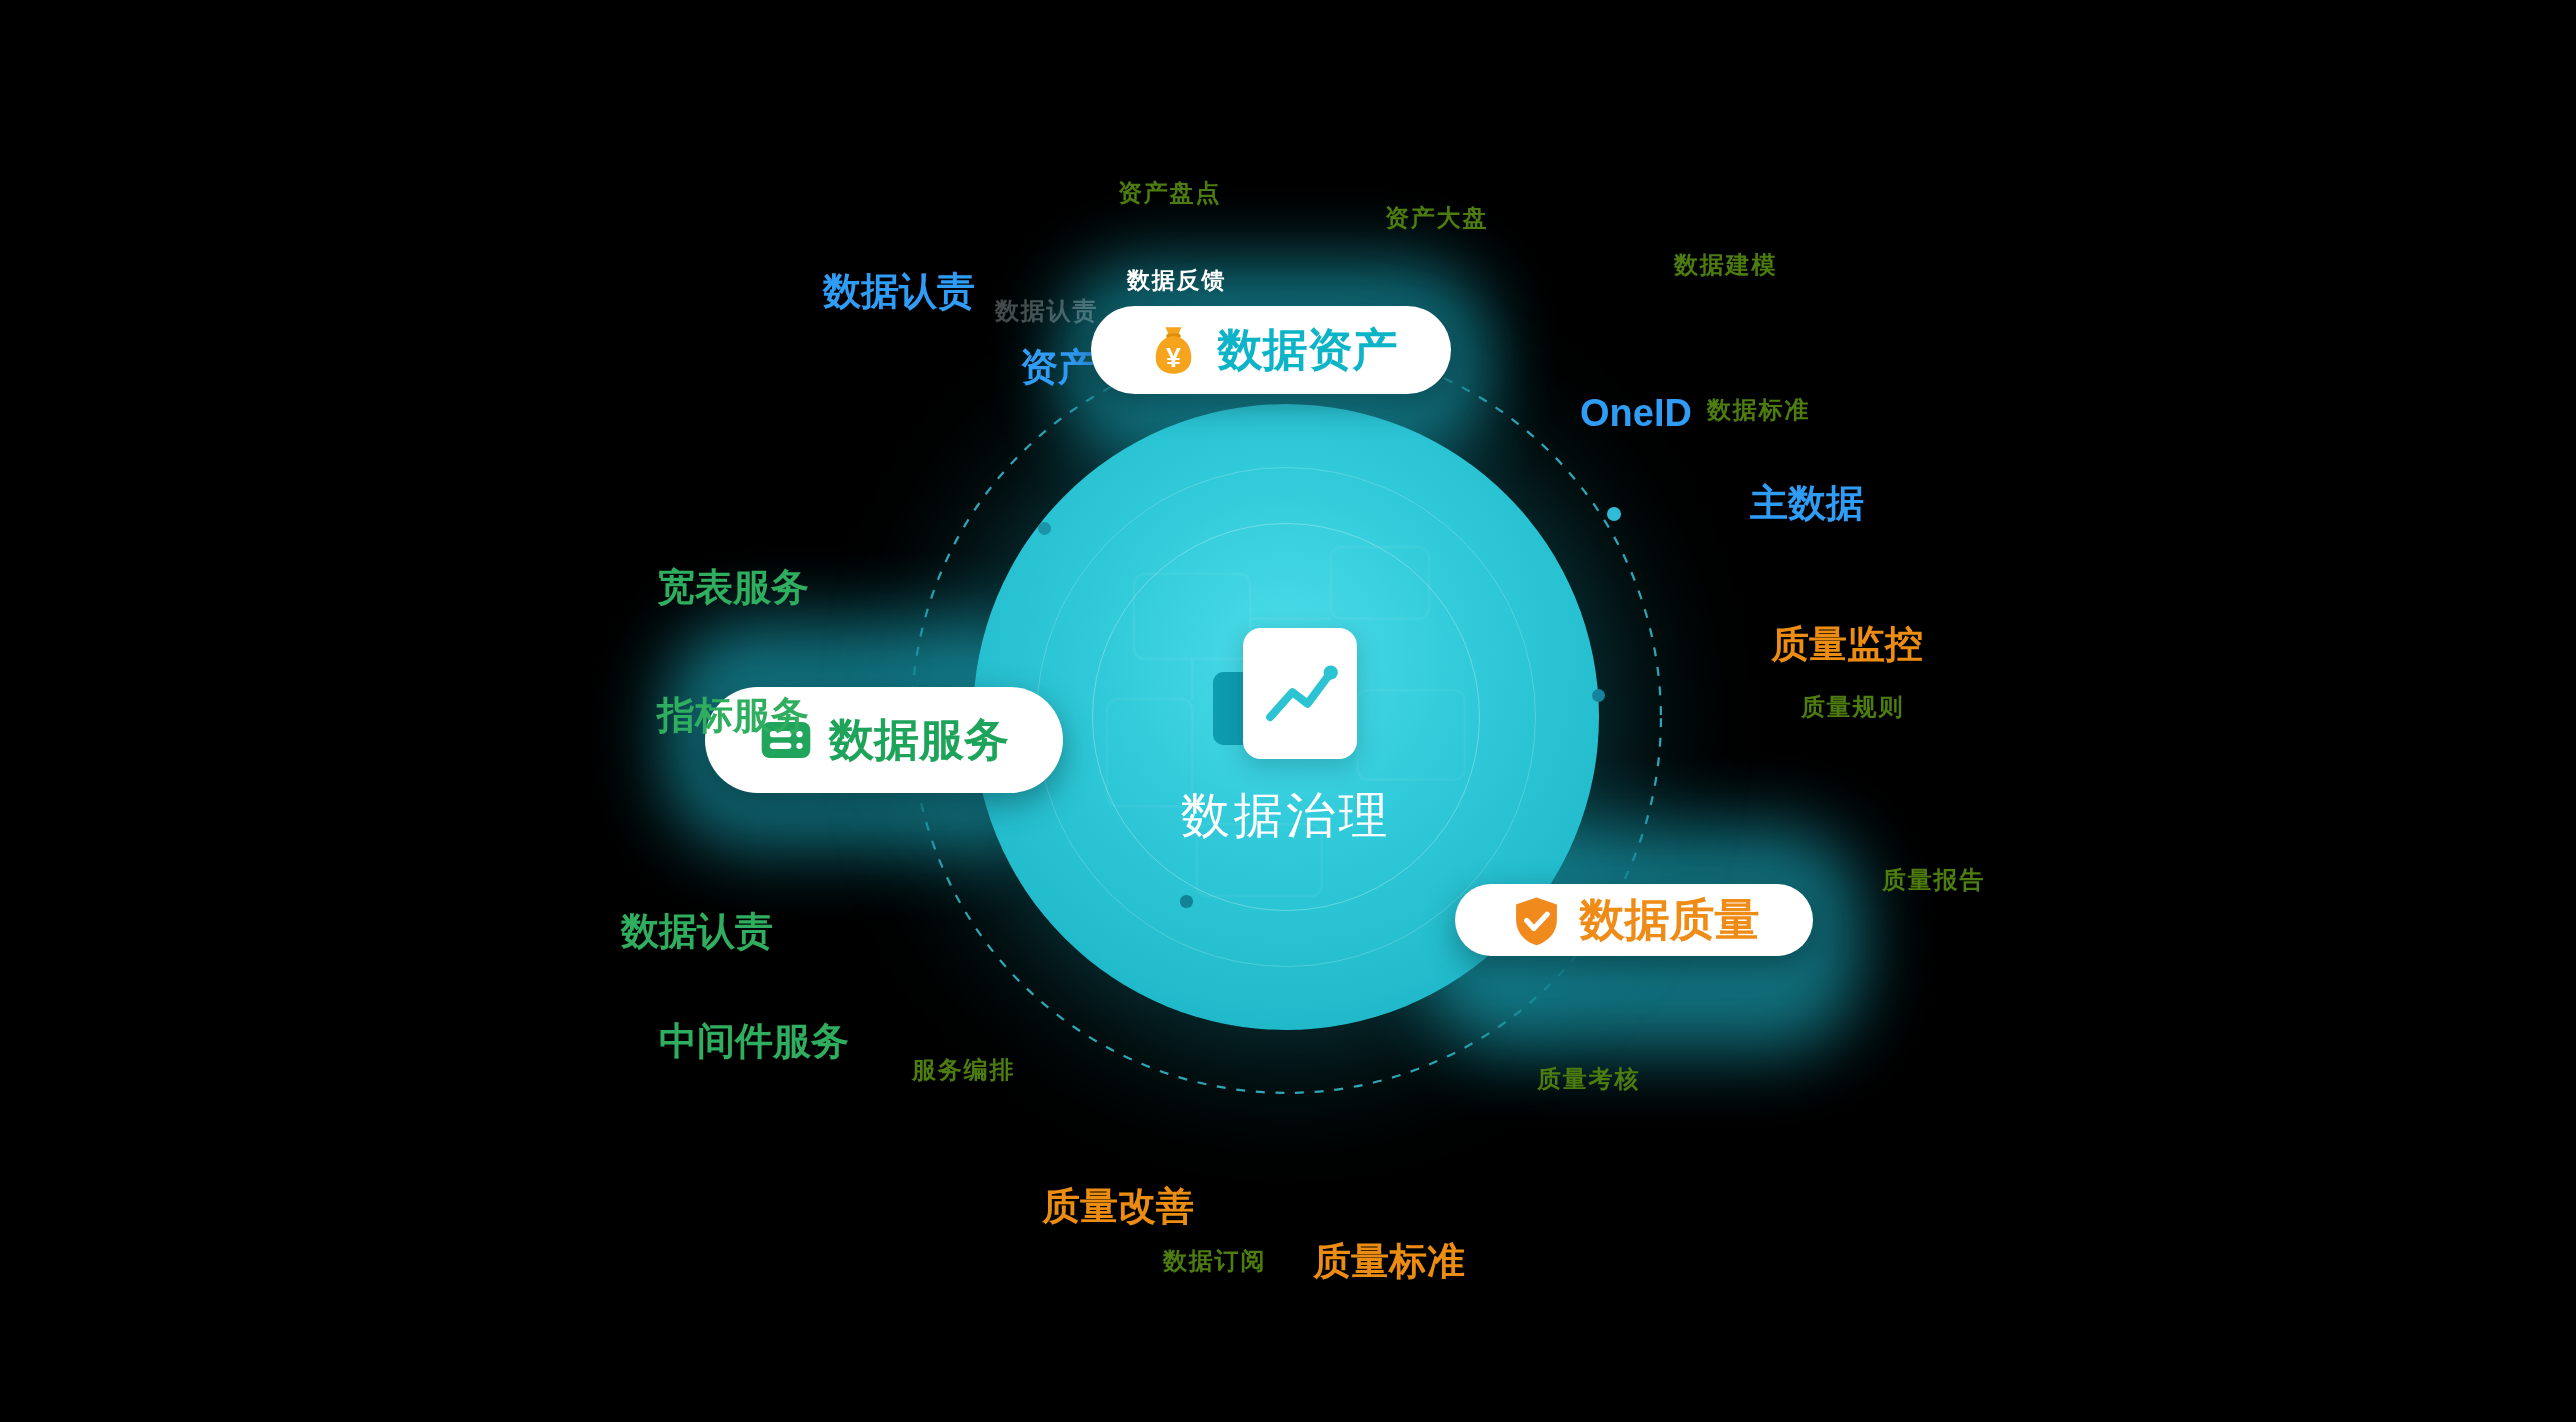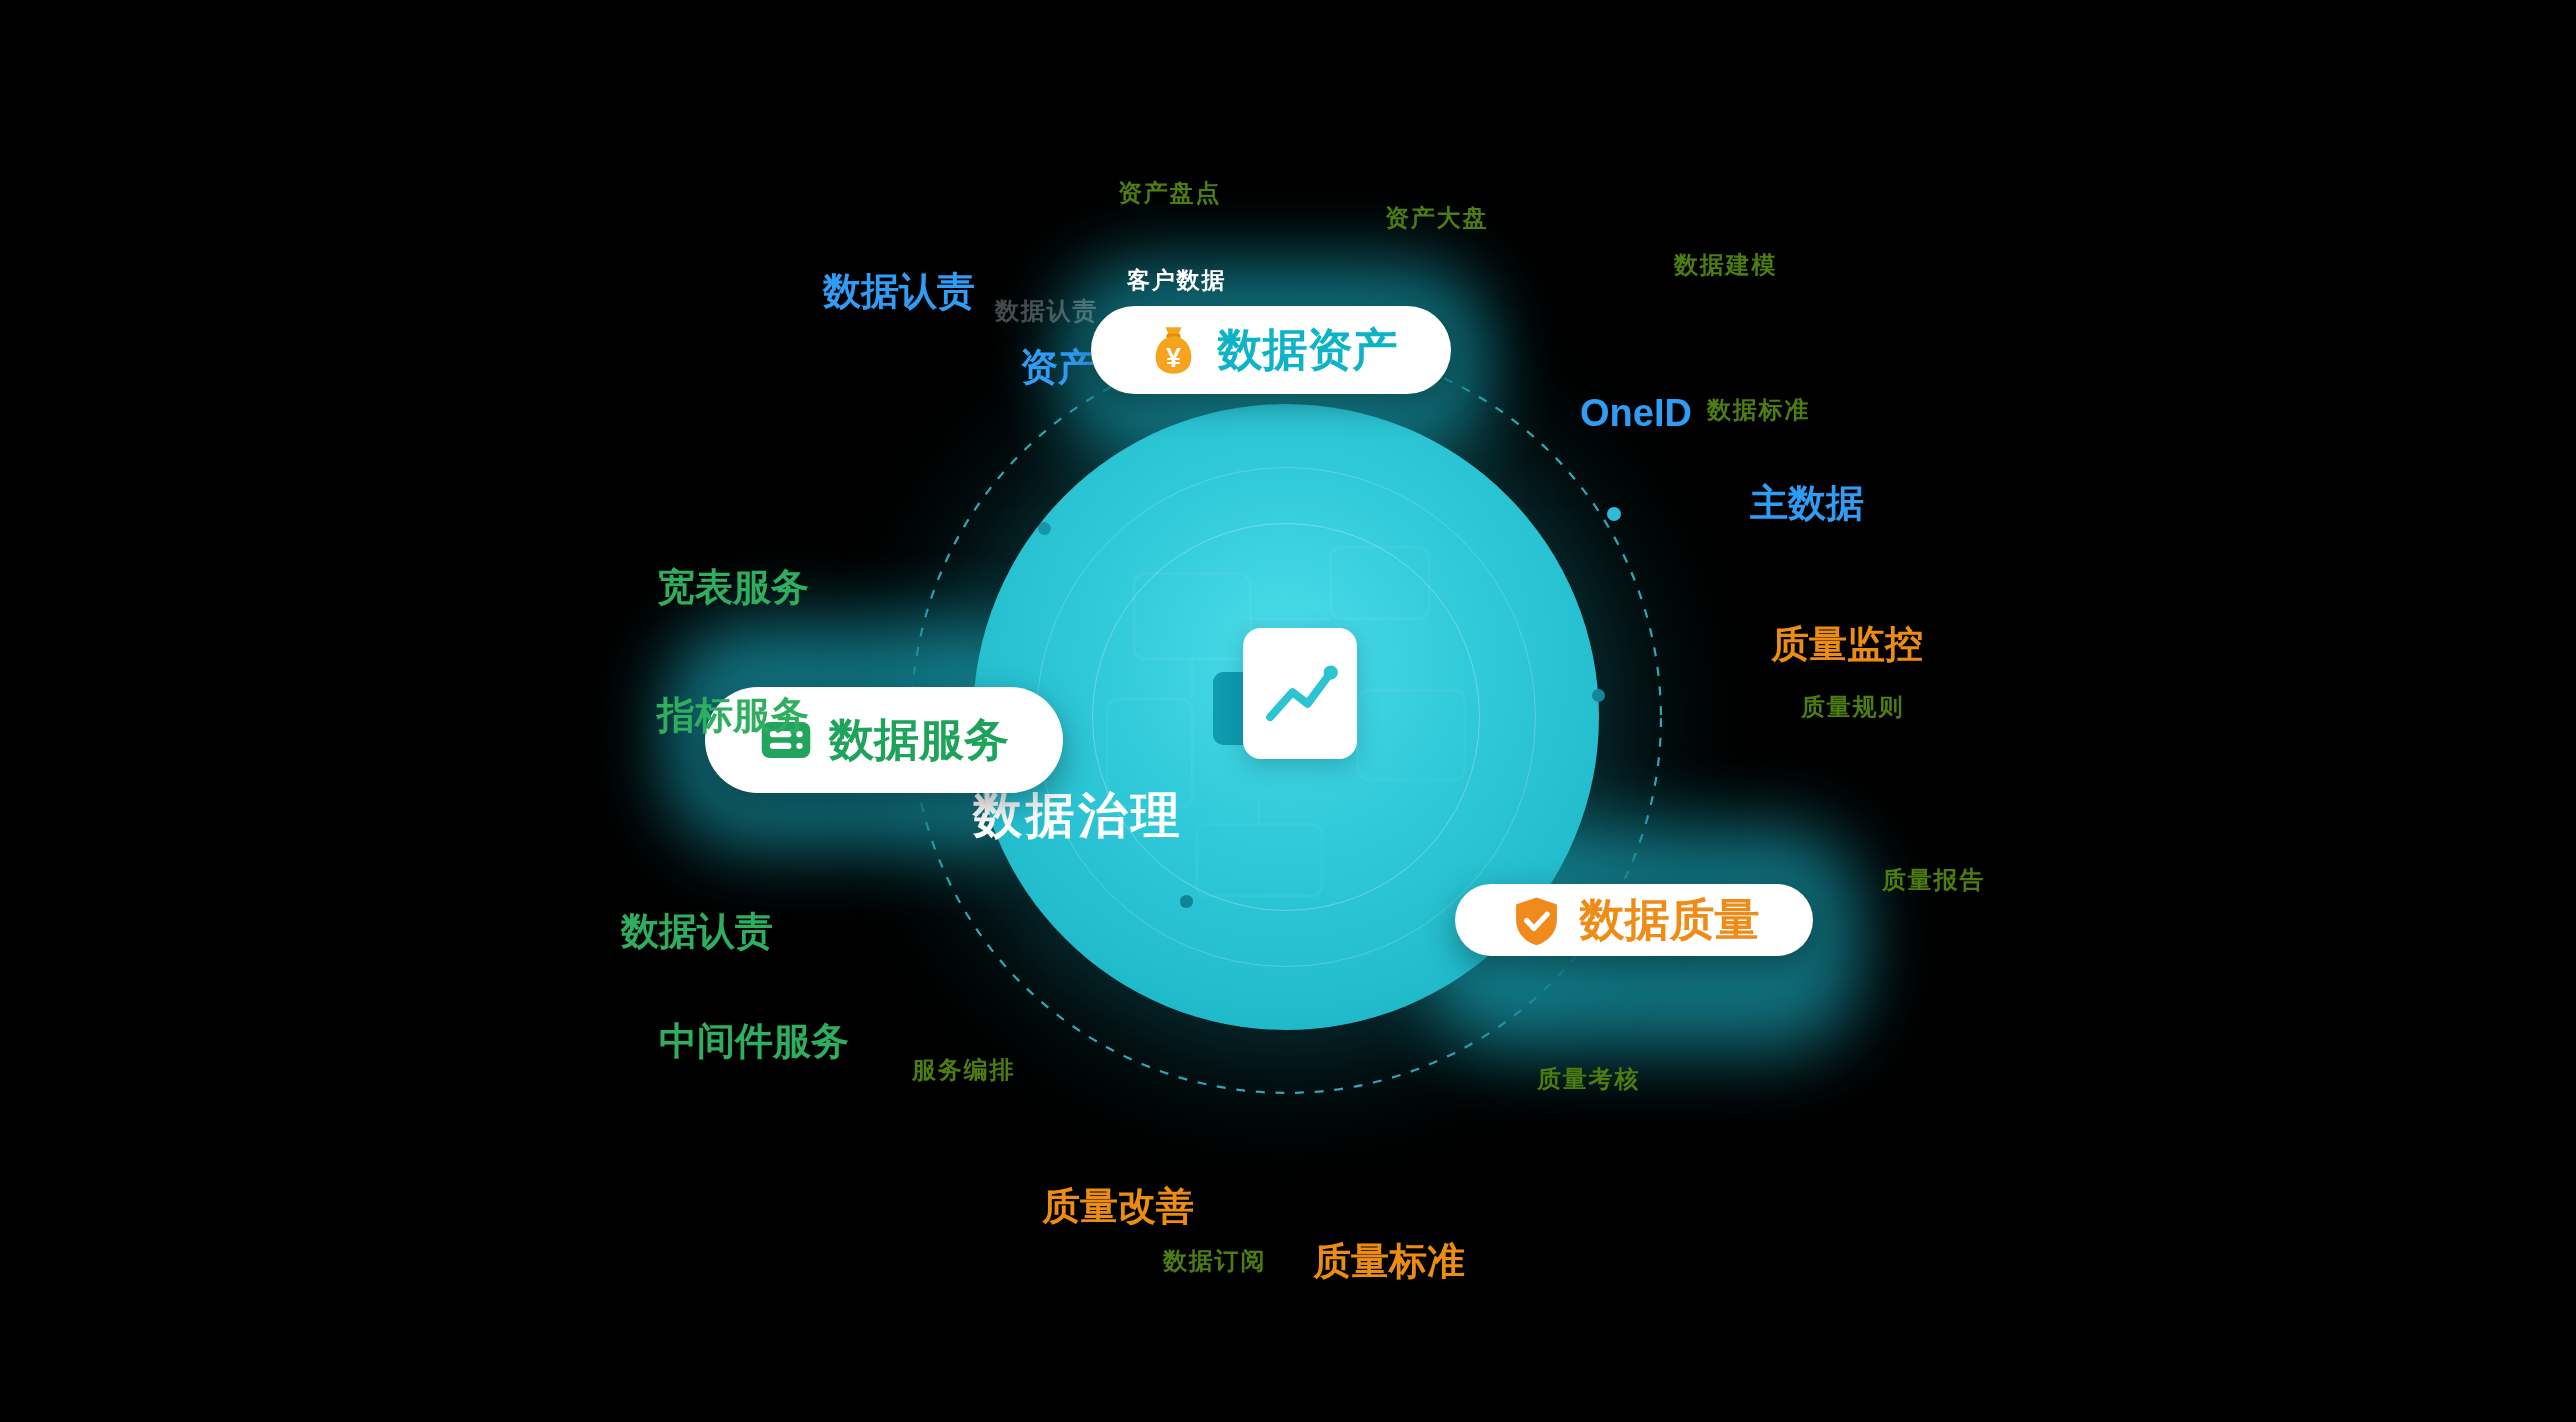--- a/index.html
+++ b/index.html
@@ -34,22 +34,22 @@
     position:absolute; left:240px; top:268px; width:41px; height:73px;
     border-radius:10.7px; background:#0e9cb0;
   }
   .icon-card {
     position:absolute; left:270px; top:224px; width:114px; height:131px;
     border-radius:18px; background:#ffffff;
     box-shadow:0 7.2px 23px rgba(0,60,70,0.25);
     display:flex; align-items:center; justify-content:center;
   }
   .circle-label {
-    position:absolute; left:0; width:100%; top:379px; 
-    color:#ffffff; font-size:49px; font-weight:700; letter-spacing:3.6px;
+    position:absolute; left:0; width:100%; top:379px; text-align:center;
+    color:#ffffff; font-size:49px; font-weight:400; letter-spacing:3.6px;
   }
 
   
   .dot { position:absolute; border-radius:50%; z-index:4; }
 
   
   .pill {
     position:absolute; background:#ffffff; border-radius:894px; z-index:6;
     display:flex; align-items:center; justify-content:center; gap:16px;
     font-weight:700; font-size:45px;
@@ -148,21 +148,21 @@
   </div>
 
   <div class="pill quality">
     <svg width="55" height="55" viewBox="0 0 62 62">
       <path d="M31 5 L54 13 V30 C54 45 44 55 31 59 C18 55 8 45 8 30 V13 Z" fill="#f08a1c"></path>
       <polyline points="20,31 28,40 43,24" fill="none" stroke="#ffffff" stroke-width="6" stroke-linecap="round" stroke-linejoin="round"></polyline>
     </svg>
     <span>数据质量</span>
   </div>
 
-  <div class="tag-white">客户数据</div>
+  <div class="tag-white">数据反馈</div>
   <div class="partial-asset">资产</div>
 
   <div class="sat blue" style="left:823px;  top:228px;">数据认责</div>
   <div class="sat blue" style="left:1580px; top:354px;">OneID</div>
   <div class="sat blue" style="left:1750px; top:440px;">主数据</div>
   <div class="sat orange" style="left:1771px; top:581px;">质量监控</div>
   <div class="sat green" style="left:657px;  top:524px;">宽表服务</div>
   <div class="sat green" style="left:657px;  top:652px;">指标服务</div>
   <div class="sat green" style="left:621px;  top:868px;">数据认责</div>
   <div class="sat green" style="left:659px;  top:978px;">中间件服务</div>

